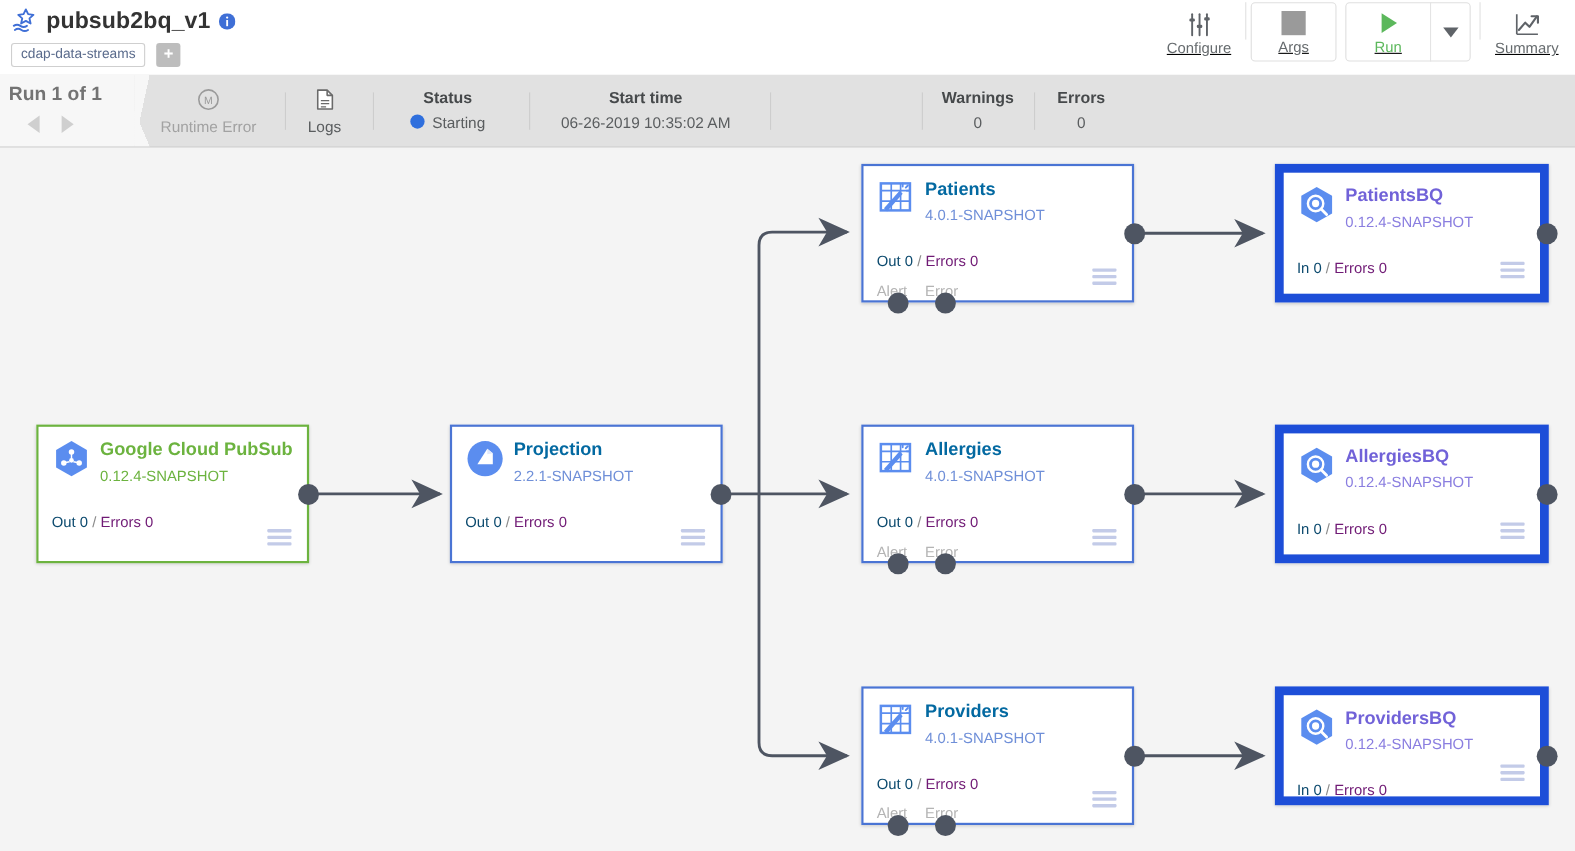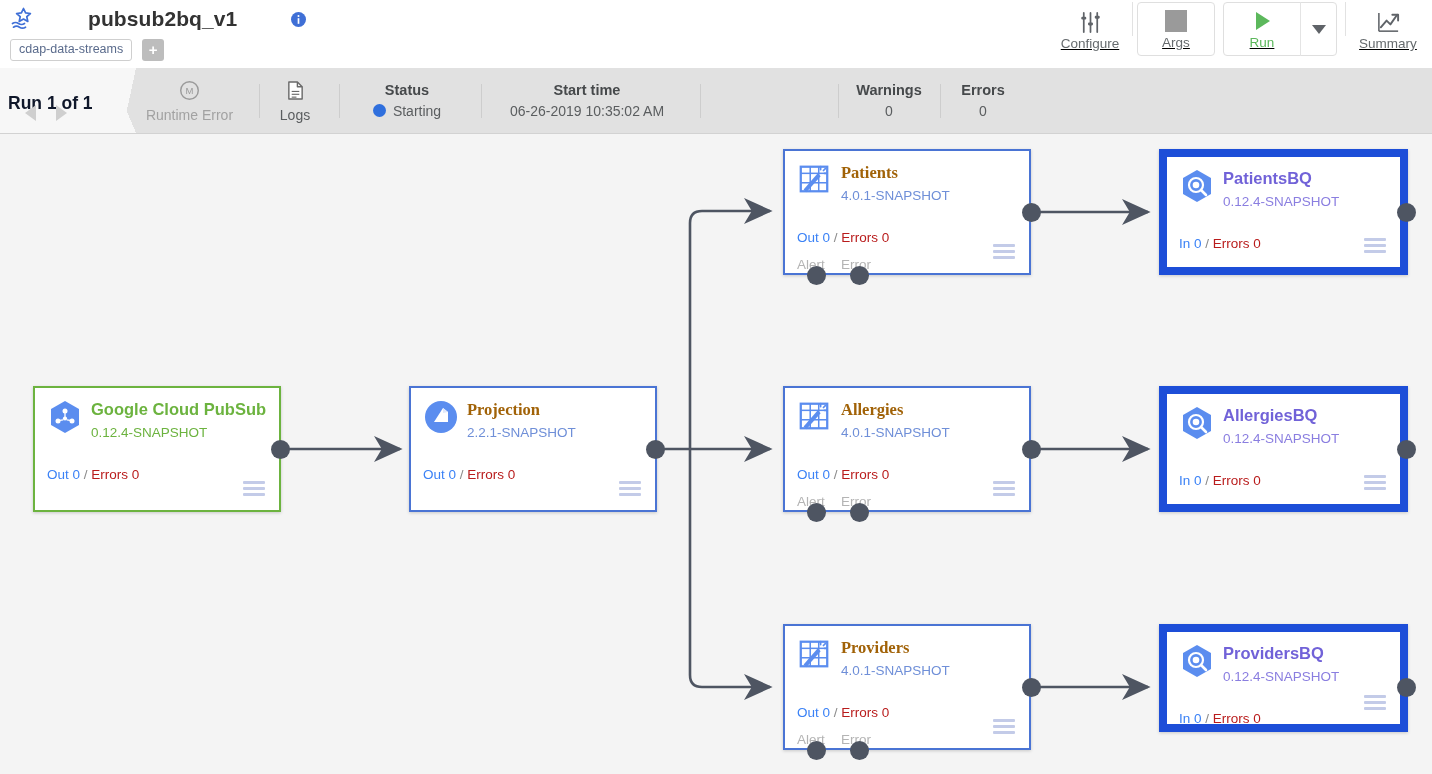--- a/index.html
+++ b/index.html
@@ -10,21 +10,21 @@
     overflow:hidden;
     position:relative;
     -webkit-font-smoothing:antialiased;
   }
   
   .header{
     position:absolute;left:0;top:0;width:1432px;height:68px;
     background:#ffffff;box-sizing:border-box;
   }
   .hdr-left{position:absolute;left:10px;top:4px;}
-  .hdr-title-row{display:flex;align-items:center;height:30px;gap:46px;}
+  .hdr-title-row{display:flex;align-items:center;height:30px;}
   .logo-icon{width:26px;height:26px;margin-right:6px;flex:none;}
   .pipeline-name{
     font-size:21px;font-weight:bold;color:#333333;letter-spacing:.1px;
   }
   .info-icon{width:15px;height:15px;margin-left:8px;flex:none;}
   .tag-row{display:flex;align-items:center;margin-top:5px;}
   .tag-chip{
     border:1px solid #cfcfcf;border-radius:3px;background:#fff;
     font-size:12.5px;color:#5a6b8c;padding:3px 8px 4px;line-height:13px;
   }
@@ -67,21 +67,21 @@
   }
   .runbox .notch{
     position:absolute;right:-14px;top:0;width:14px;height:65px;
     background:linear-gradient(to bottom right,#f7f7f7 50%,transparent 50%);
   }
   .runbox .notch2{
     position:absolute;right:-14px;bottom:0;width:14px;height:33px;
     background:linear-gradient(to top right,#f7f7f7 50%,transparent 50%);
   }
   .run-count{
-    position:absolute;left:8px;top:7px;font-size:17.5px;font-weight:bold;color:#0f172a;margin-top:18px;
+    position:absolute;left:8px;top:7px;font-size:17.5px;font-weight:bold;color:#737373;
   }
   .run-navs{position:absolute;left:25px;top:37px;display:flex;gap:20px;}
   .tri-l{width:0;height:0;border-top:8px solid transparent;border-bottom:8px solid transparent;border-right:11px solid #cfcfcf;}
   .tri-r{width:0;height:0;border-top:8px solid transparent;border-bottom:8px solid transparent;border-left:11px solid #cfcfcf;}
   .sb-cell{
     position:absolute;top:0;height:65px;display:flex;flex-direction:column;
     align-items:center;justify-content:center;color:#4a4a4a;
   }
   .sb-cell .sb-head{font-size:14.5px;font-weight:bold;color:#46494b;}
   .sb-cell .sb-val{font-size:14px;color:#5a5d5f;margin-top:5px;}
@@ -106,24 +106,24 @@
   .node.xform{border:2px solid #4a74d4;}
   .node.sink{border:8px solid #1d4ed8;}
   .node-head{display:flex;align-items:flex-start;padding:10px 0 0 12px;}
   .node-icon{width:36px;height:36px;flex:none;margin-right:8px;margin-top:1px;}
   .node-titles{padding-top:2px;overflow:hidden;}
   .node-name{
     font-size:16.5px;font-weight:bold;line-height:19px;white-space:nowrap;
   }
   .node-ver{font-size:13.5px;line-height:20px;margin-top:4px;white-space:nowrap;}
   .src .node-name,.src .node-ver{color:#6cb33f;}
-  .xform .node-name{color:#a16207;font-family:Liberation Serif, serif;} .xform .node-ver{color:#6f8fd8;}
+  .xform .node-name{color:#0369a1;} .xform .node-ver{color:#6f8fd8;}
   .sink .node-name{color:#7162d8;} .sink .node-ver{color:#8a7ee0;}
   .metrics{position:absolute;left:12px;font-size:13.5px;white-space:nowrap;}
-  .m-out{color:#3b82f6;} .m-sep{color:#8a8a8a;} .m-err{color:#b91c1c;}
+  .m-out{color:#0c4a6e;} .m-sep{color:#8a8a8a;} .m-err{color:#701a75;}
   .ports{position:absolute;left:12px;font-size:13.5px;color:#b4b4b4;}
   .ports span{display:inline-block;}
   .hamburger{position:absolute;width:22px;height:15px;}
   .hamburger i{display:block;height:3px;background:#c3cbe8;margin-bottom:3px;border-radius:1px;}
   .port-dot{
     position:absolute;width:19px;height:19px;border-radius:50%;background:#4e5562;
   }
 </style>
 </head>
 <body>

